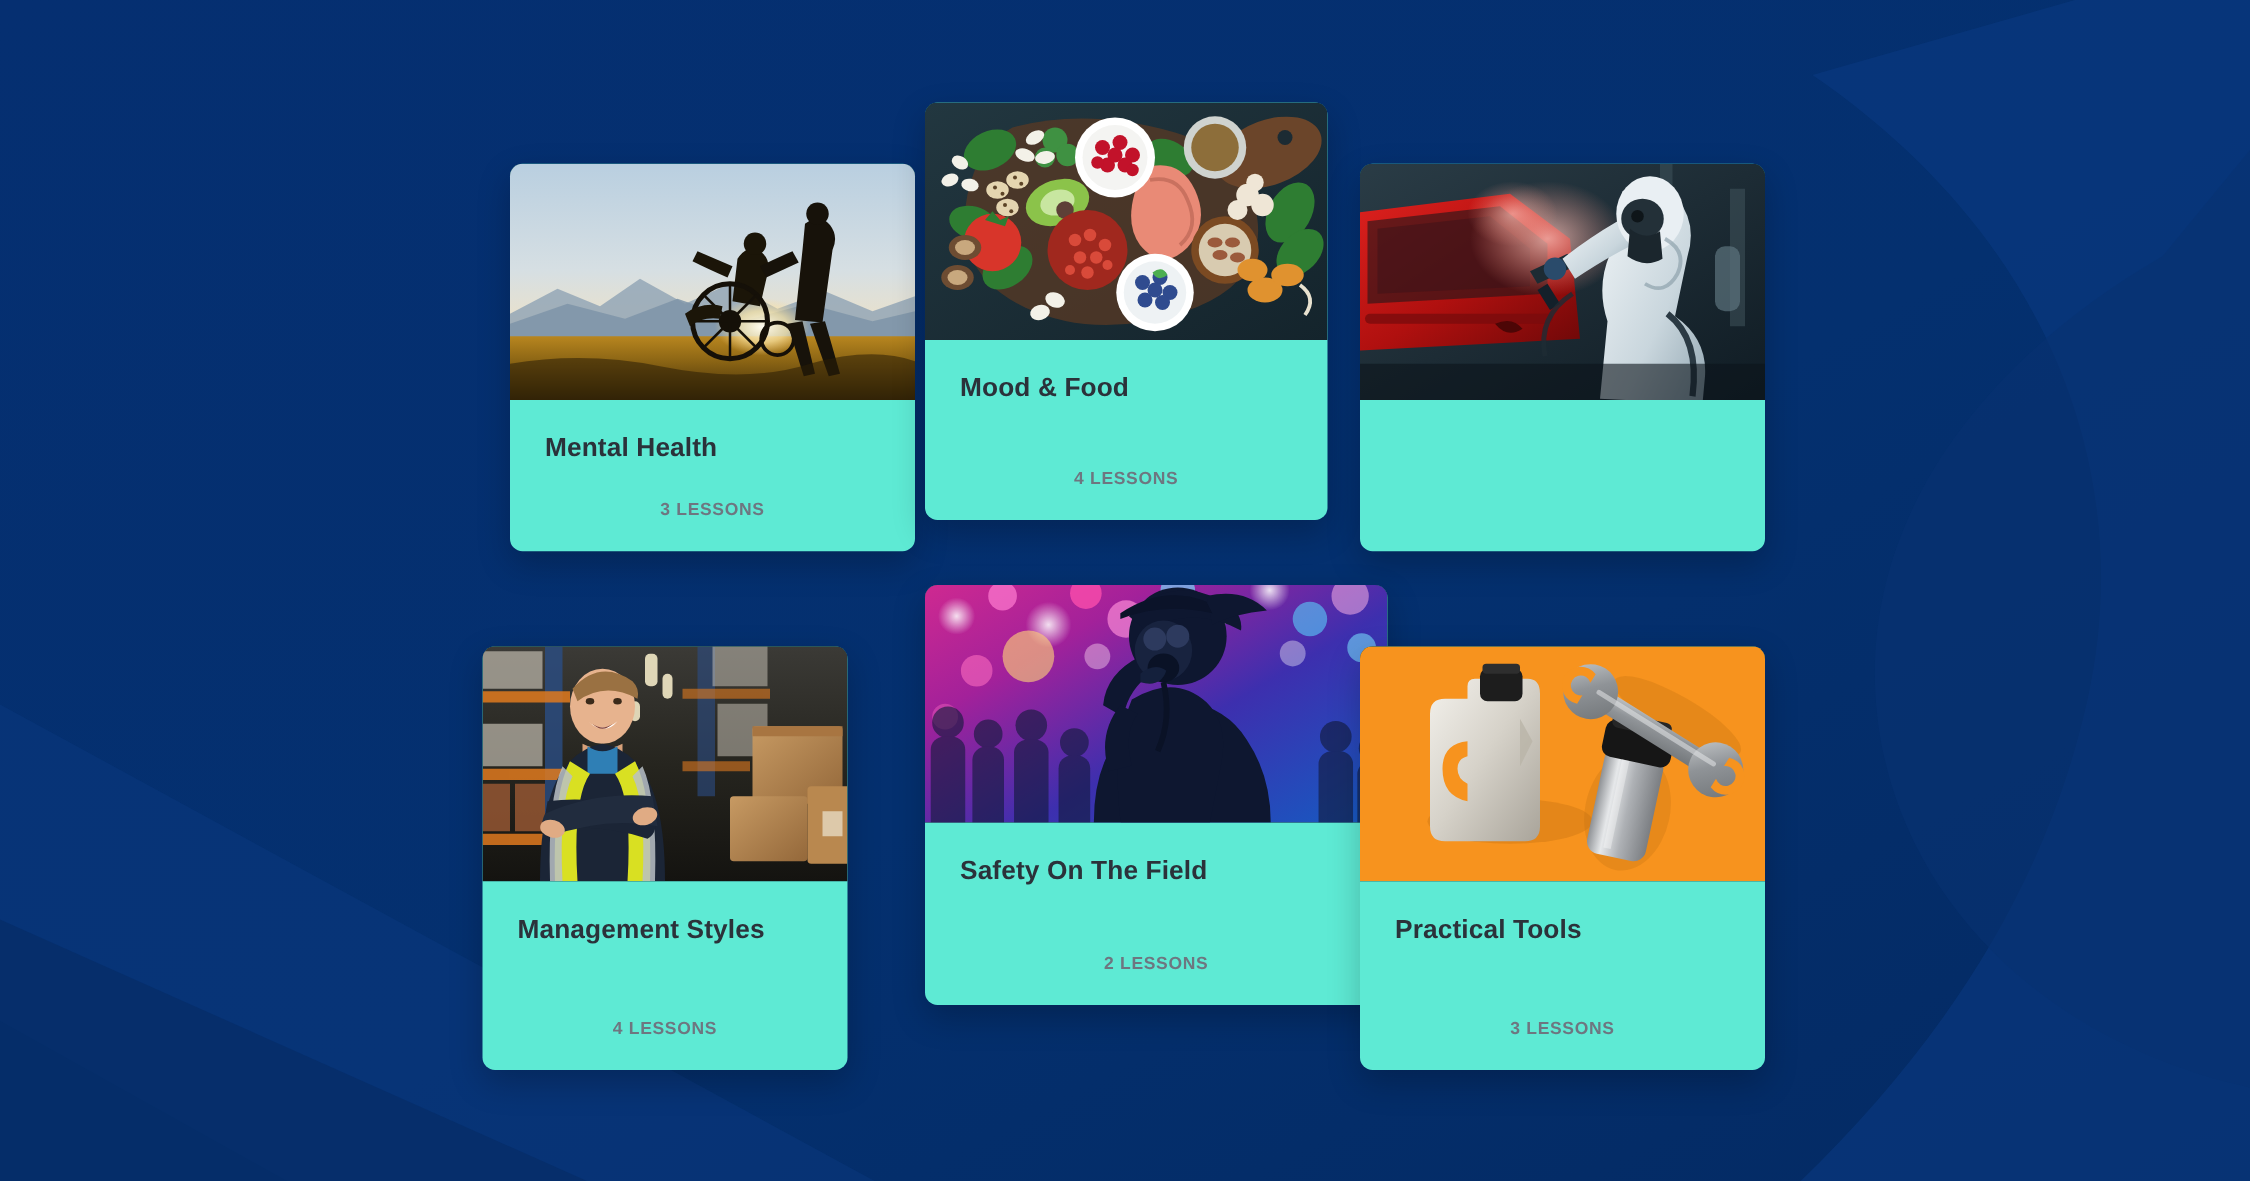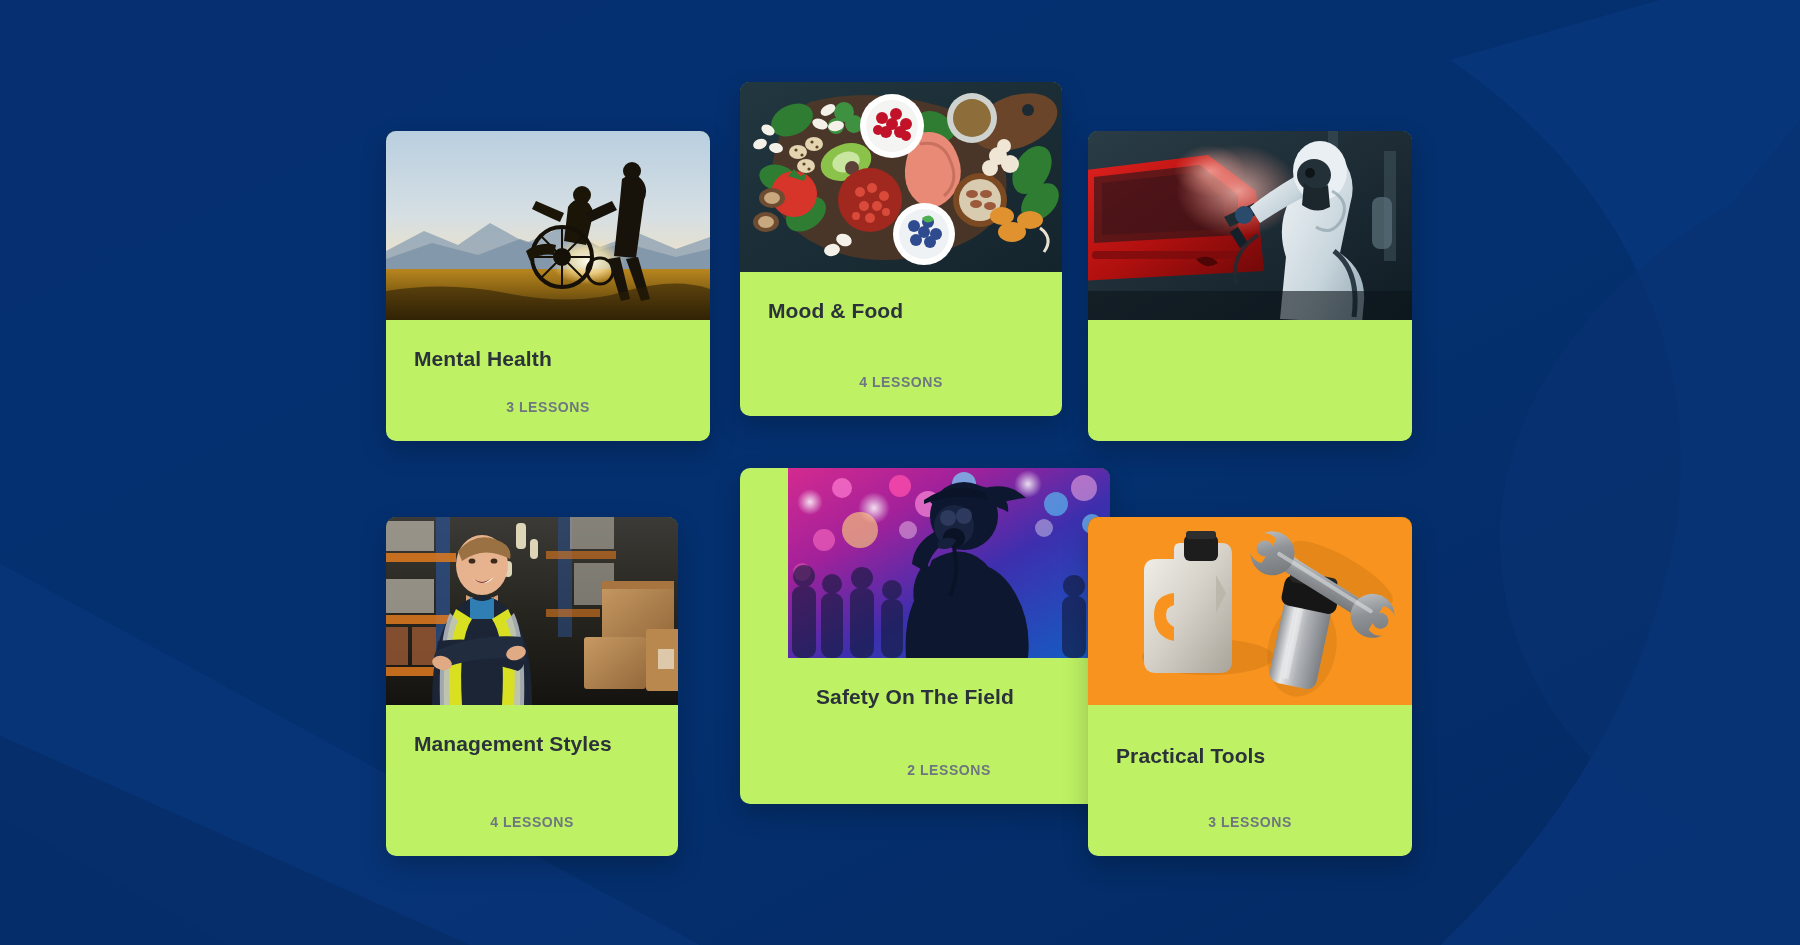--- a/index.html
+++ b/index.html
@@ -26,21 +26,21 @@
   .bg-svg{ position:absolute; inset:0; width:100%; height:100%; display:block; }
 
   
   .grid{
     position:absolute;
     inset:0;
   }
 
   .card{
     position:absolute;
-    background:#bef264;
+    background:#5eead4;
     border-radius:10px;
     overflow:hidden;
     box-shadow:0 10px 26px rgba(0,0,0,.22);
     display:flex;
     flex-direction:column;
   }
 
   .card-media{
     width:100%;
     flex:0 0 auto;
@@ -69,31 +69,31 @@
   .card-meta{
     font-size:14px;
     font-weight:700;
     color:#6e7680;
     letter-spacing:.55px;
     margin-top:auto;
     text-align:center;
   }
 
   
-  #card-0 { left:386px; top:131px;  width:324px; height:310px; }
+  #card-0 { left:408px; top:131px;  width:324px; height:310px; }
   #card-0 .card-media { height:189px; }
   #card-1 { left:740px; top:82px;   width:322px; height:334px; }
   #card-1 .card-media { height:190px; }
   #card-2 { left:1088px; top:131px; width:324px; height:310px; }
   #card-2 .card-media { height:189px; }
   #card-3 { left:386px; top:517px;  width:292px; height:339px; }
   #card-3 .card-media { height:188px; }
-  #card-4 { left:740px; top:468px;  width:370px; height:336px;padding-left:48px; }
+  #card-4 { left:740px; top:468px;  width:370px; height:336px; }
   #card-4 .card-media { height:190px; }
-  #card-5 { left:1088px; top:517px; width:324px; height:339px;gap:12px; }
+  #card-5 { left:1088px; top:517px; width:324px; height:339px; }
   #card-5 .card-media { height:188px; }
 </style>
 </head>
 <body>
 
 <div class="bg-root">
   <svg class="bg-svg" viewBox="0 0 1800 945" preserveAspectRatio="none">
     <defs>
       <linearGradient id="bgGrad" x1="0" y1="0" x2="1" y2="1">
         <stop offset="0%" stop-color="#052f71"></stop>

